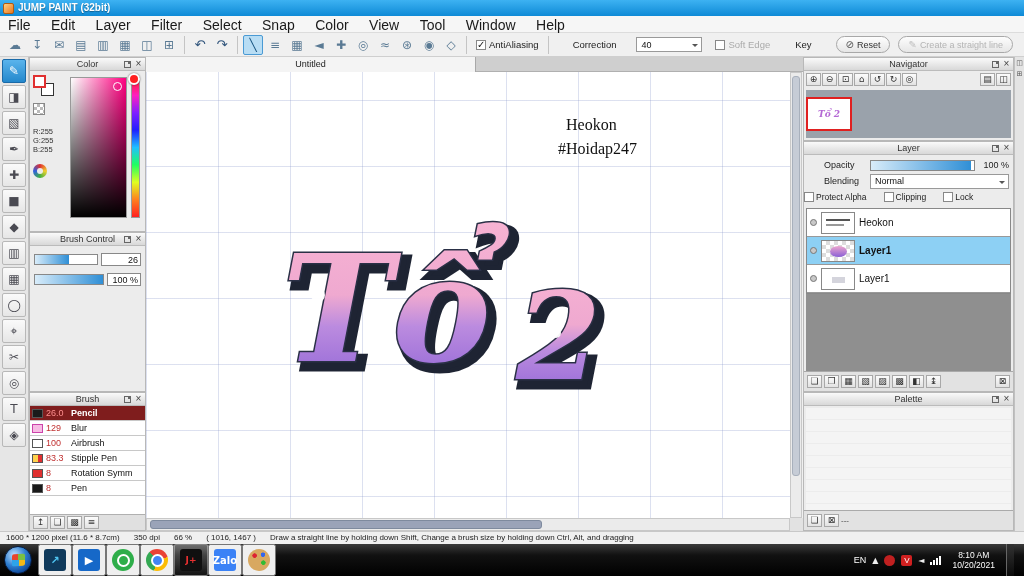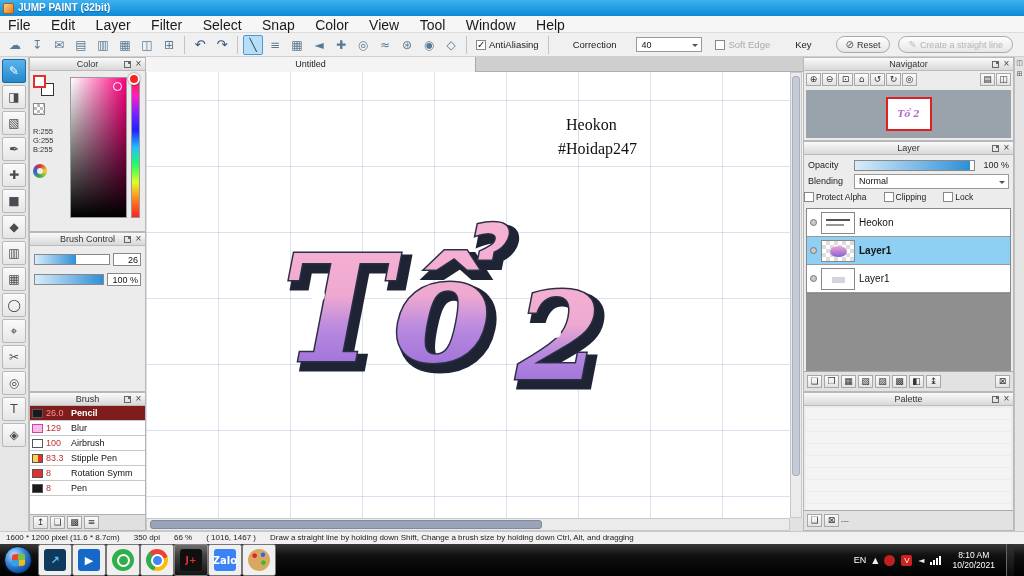--- a/index.html
+++ b/index.html
@@ -80,21 +80,21 @@
   .huebar{position:absolute;left:101px;top:19px;width:9px;height:141px;border:1px solid #999;
     background:linear-gradient(to bottom,#ff2020,#ff20c0,#8020ff,#2020ff,#20c0ff,#20ff60,#e0ff20,#ff8020,#ff2020)}
   .hue-mark{position:absolute;left:-4px;top:-5px;width:12px;height:12px;border:2px solid #fff;border-radius:50%;
     background:#ff2020;box-shadow:0 0 2px rgba(0,0,0,.6)}
 
   
   .panel-bc{left:29px;top:232px;width:117px;height:160px}
   .bc-row{position:relative;margin:6px 4px 0;height:14px;display:flex;gap:3px;align-items:center}
   .slider{flex:1;height:11px;border:1px solid #888;background:#fff;position:relative;overflow:hidden}
   .slider .fill{position:absolute;left:0;top:0;bottom:0;background:linear-gradient(to right,#d8ecfa,#2f8fd6)}
-  .valbox{width:28px;height:13px;border:1px solid #888;background:#fff;font-size:9px;color:#111;
+  .valbox{width:40px;height:13px;border:1px solid #888;background:#fff;font-size:9px;color:#111;
     text-align:right;padding-right:2px;line-height:12px;flex:none}
   .valbox.wide{width:34px}
 
   
   .panel-brush{left:29px;top:392px;width:117px;height:139px}
   .blist{position:absolute;left:0;right:0;top:13px;bottom:16px;background:#fff;overflow:hidden}
   .brow{display:flex;align-items:center;height:15px;border-bottom:1px solid #c8c8c8;background:#fff;
     font-size:9px;color:#111;padding:0 2px;gap:3px}
   .brow.sel{background:#7f1d1d;color:#fff}
   .bchip{width:11px;height:9px;border:1px solid #555;flex:none}
@@ -123,28 +123,28 @@
   .vthumb{position:absolute;left:1px;top:3px;width:8px;height:400px;background:#c6ccd6;border:1px solid #a8b0bc;border-radius:3px}
   .hscroll{position:absolute;left:146px;top:518px;width:644px;height:13px;background:#ebebeb;border:1px solid #c8c8c8}
   .hthumb{position:absolute;left:3px;top:1px;width:392px;height:9px;background:#9aa3b8;border:1px solid #7e8a9e;border-radius:3px}
   .scorner{position:absolute;left:790px;top:518px;width:13px;height:13px;background:#e2e2e2}
 
   
   .panel-nav{left:803px;top:57px;width:211px;height:84px}
   .nav-tools{display:flex;gap:1px;padding:2px;align-items:center}
   .nav-spacer{flex:1}
   .nav-view{position:absolute;left:2px;right:2px;top:32px;bottom:2px;background:#9aa2ab;
-    display:flex;align-items:center;justify-content:center}
+    display:flex;align-items:center;justify-content:flex-start}
   .nav-thumb{width:46px;height:34px;background:#fff;border:2px solid #e02020;
     display:flex;align-items:center;justify-content:center}
   .nav-mini{font-family:"DejaVu Serif",serif;font-style:italic;font-weight:bold;font-size:9px;color:#b468d4}
 
   
   .panel-layer{left:803px;top:141px;width:211px;height:251px}
-  .lp-row{position:absolute;left:4px;right:4px;display:flex;align-items:center;gap:4px;font-size:9px;color:#222}
+  .lp-row{position:absolute;left:20px;right:4px;display:flex;align-items:center;gap:4px;font-size:9px;color:#222}
   .lp-row.r1{top:16px;height:14px}
   .lp-row.r2{top:32px;height:14px}
   .lp-label{width:42px;flex:none}
   .lp-val{width:30px;text-align:right;flex:none}
   .lp-checks{position:absolute;left:0;right:2px;top:50px;display:flex;gap:17px;align-items:center;font-size:8.5px;color:#222}
   .lp-checks .cbl{display:inline-flex;gap:2px;align-items:center}
   .layer-list{position:absolute;left:2px;right:2px;top:66px;height:86px;background:#fff;border:1px solid #888}
   .lrow{display:flex;align-items:center;height:28px;border-bottom:1px solid #999;background:#fff;gap:4px;padding:0 3px}
   .lrow.sel{background:#8dd0f4}
   .vis-dot{width:7px;height:7px;border-radius:50%;background:#c8c8c8;border:1px solid #777;flex:none}

